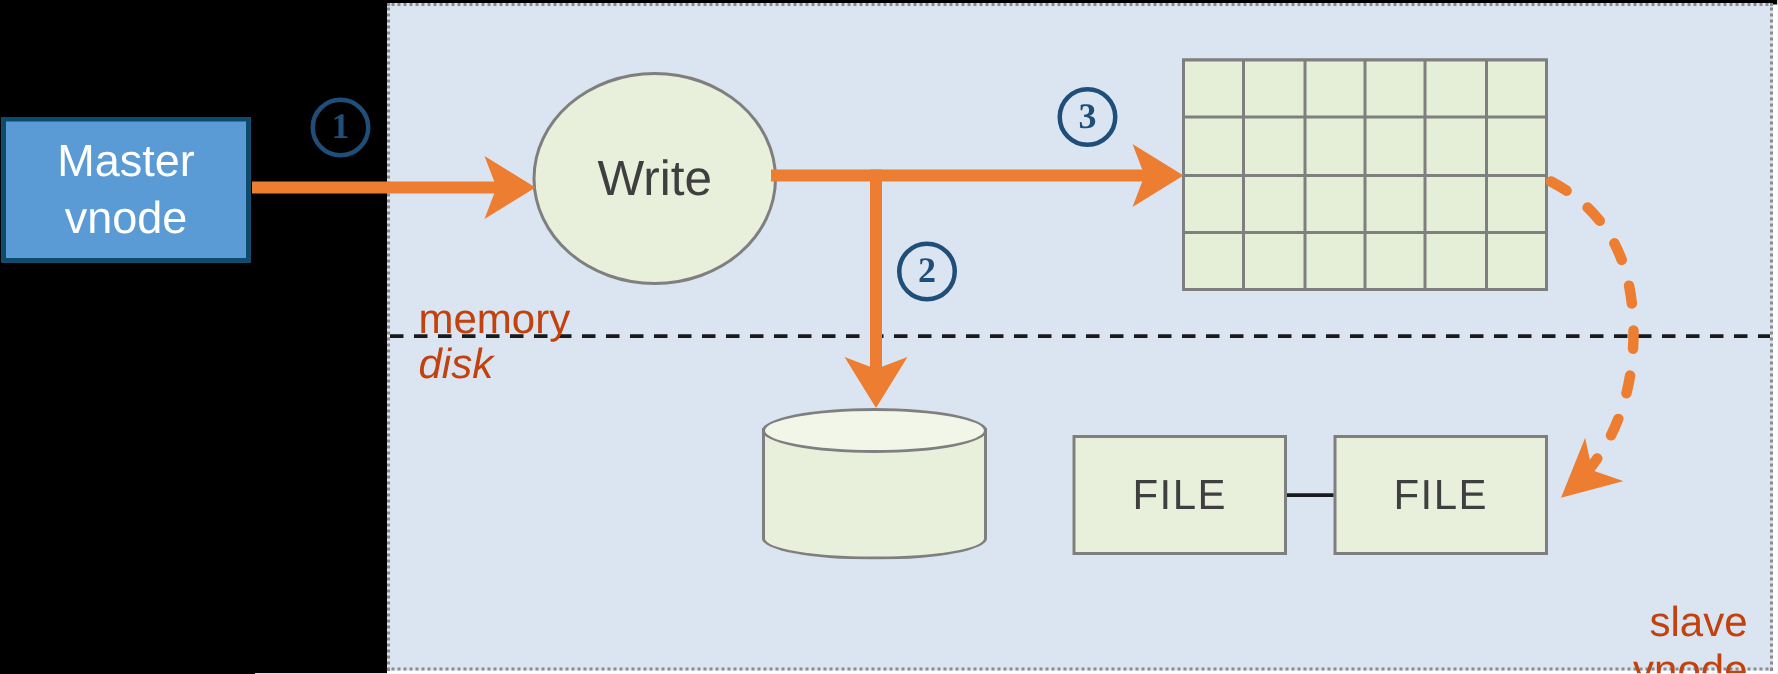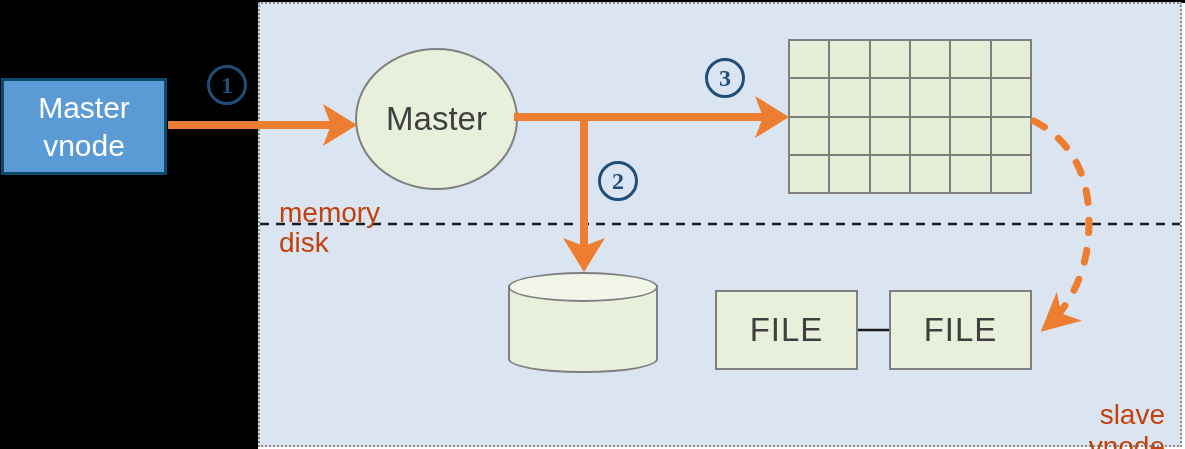--- a/index.html
+++ b/index.html
@@ -47,37 +47,37 @@
   }
   #wal-cyl .cyl-top{
     position:absolute;left:0;top:0;width:146px;height:26px;
     background:#f1f6e9;border:2px solid #7f7f7f;border-radius:50%;
   }
   
   .file-box{
     top:290px;width:139px;height:76px;
     background:#e8f0dc;border:2px solid #7f7f7f;
     display:flex;align-items:center;justify-content:center;
-    color:#3f3f3f;font-size:33px;letter-spacing:1px;
+    color:#3f3f3f;font-size:28px;letter-spacing:1px;
   }
   #file-box-1{left:715px;}
   #file-box-2{left:889px;}
   
   .step-circle{
     width:34px;height:34px;border:3px solid #1f4e79;border-radius:50%;
     color:#1f4e79;display:flex;align-items:center;justify-content:center;
     font-family:"Liberation Serif", serif;font-size:24px;font-weight:600;
   }
   #step-1{left:207px;top:65px;}
   #step-2{left:598px;top:161px;}
   #step-3{left:705px;top:58px;}
   
   .text-label{color:#c2410c;}
   #label-memory{left:279px;top:197px;font-size:28px;}
-  #label-disk{left:279px;top:227px;font-size:28px;}
+  #label-disk{left:279px;top:227px;font-size:28px;font-style:italic;}
   #label-wal{left:508px;top:395px;width:150px;text-align:center;font-size:30px;}
   #label-flush{left:1096px;top:246px;font-size:28px;}
   #label-slave{left:1020px;top:399px;width:145px;text-align:right;font-size:28px;}
   
   #arrow-layer{left:0;top:0;width:1185px;height:449px;pointer-events:none;}
 </style>
 </head>
 <body>
 
 <div id="stage">
@@ -85,21 +85,21 @@
   <div class="abs" id="black-left"></div>
   <div class="abs" id="black-top"></div>
 
   <div class="abs" id="panel"></div>
 
   <div class="abs" id="master-box">
     <div class="lbl">Master vnode</div>
   </div>
 
   <div class="abs" id="write-ellipse">
-    <span>Master</span>
+    <span>Write</span>
   </div>
 
   <div class="abs" id="memory-table" style="grid-template-columns: repeat(6, 1fr); grid-template-rows: repeat(4, 1fr);">
       <div class="cell"></div>
       <div class="cell"></div>
       <div class="cell"></div>
       <div class="cell"></div>
       <div class="cell"></div>
       <div class="cell"></div>
       <div class="cell"></div>

